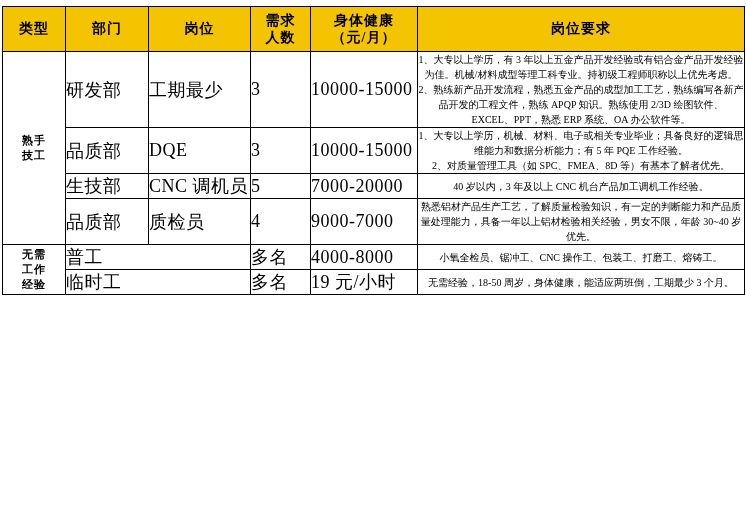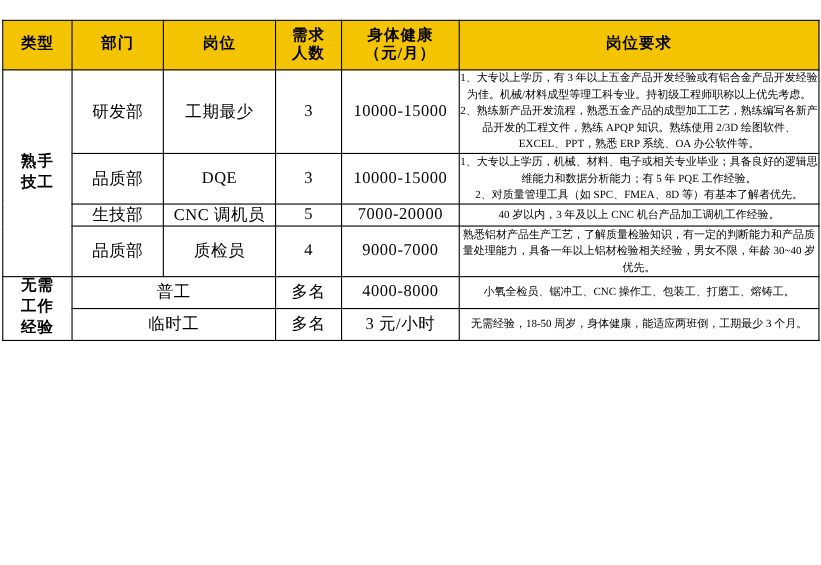--- a/index.html
+++ b/index.html
@@ -16,21 +16,21 @@
   .sheet {
     width: 746px;
     height: 514px;
     position: relative;
     box-sizing: border-box;
   }
   table.jobs {
     border-collapse: collapse;
     table-layout: fixed;
     width: 742px;
-    margin: 18px 0 0 2px;
+    margin: 6px 0 0 2px;
     font-size: 13px;
   }
   table.jobs td, table.jobs th {
     border: 1px solid #000000;
     padding: 0;
     vertical-align: middle;
   }
   .hdr {
     background: #F5C400;
     font-weight: bold;
@@ -39,27 +39,26 @@
     line-height: 1.25;
     height: 44px;
     letter-spacing: 1px;
   }
   .hdr .two-line {
     display: block;
   }
   .cat-cell {
     text-align: center;
     font-weight: bold;
-    font-size: 14px;
+    font-size: 11px;
     line-height: 1.35;
     letter-spacing: 1px;
   }
   .ctr {
-    text-align: center;
-    font-size: 15px;
+    font-size: 18px;
     letter-spacing: 0.5px;
   }
   .req {
     text-align: center;
     font-size: 10px;
     line-height: 1.5;
     padding: 3px 4px 3px 5px;
     letter-spacing: 0px;
   }
   .req p {
@@ -162,21 +161,21 @@
         <td class="ctr">多名</td>
         <td class="ctr num">4000-8000</td>
         <td class="req">
           <p>小氧全检员、锯冲工、CNC 操作工、包装工、打磨工、熔铸工。</p>
         </td>
       </tr>
 
       <tr>
         <td class="ctr" colspan="2">临时工</td>
         <td class="ctr">多名</td>
-        <td class="ctr num">3 元/小时</td>
+        <td class="ctr num">19 元/小时</td>
         <td class="req">
           <p>无需经验，18-50 周岁，身体健康，能适应两班倒，工期最少 3 个月。</p>
         </td>
       </tr>
 
     </tbody>
   </table>
 </div>
 
 </body></html>

